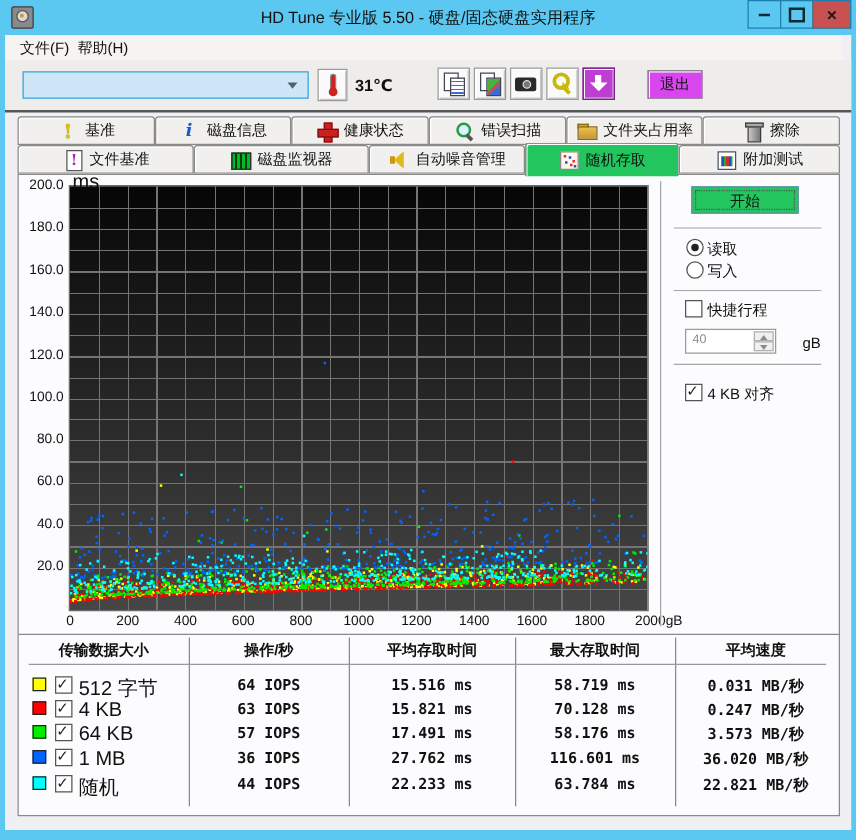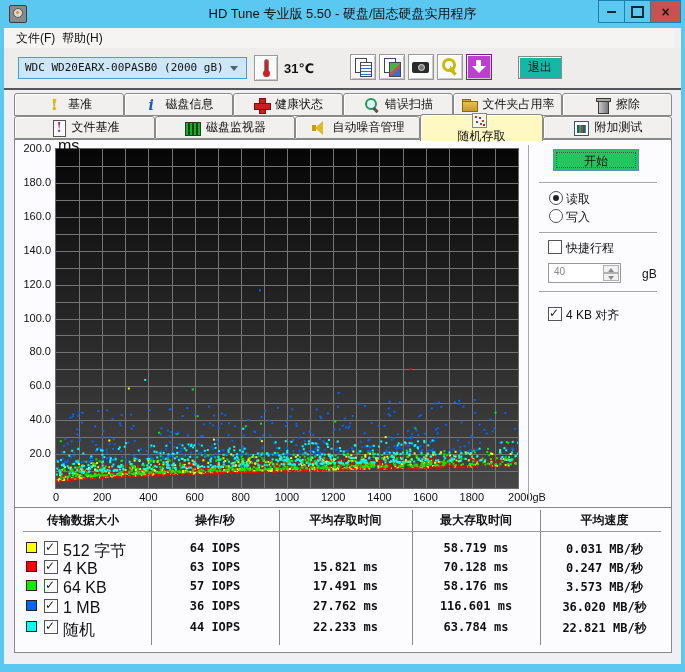--- a/index.html
+++ b/index.html
@@ -37,27 +37,27 @@
   .i-copytext::after{content:"";position:absolute;left:9px;top:7px;width:10px;height:13px;border:1px solid #445;background:repeating-linear-gradient(#fff 0 2px,#3a6cd8 2px 3px);}
   .i-copyimg::before{content:"";position:absolute;left:4px;top:3px;width:10px;height:13px;background:#fff;border:1px solid #445;}
   .i-copyimg::after{content:"";position:absolute;left:9px;top:7px;width:10px;height:13px;border:1px solid #445;background:linear-gradient(135deg,#47b347 0 45%,#c8504a 45% 65%,#3a6cd8 65%);}
   .i-camera::before{content:"";position:absolute;left:3px;top:7px;width:17px;height:11px;background:#2a2a2a;border-radius:2px;}
   .i-camera::after{content:"";position:absolute;left:9px;top:9px;width:5px;height:5px;border-radius:50%;background:#777;border:1px solid #ddd;}
   .i-keys::before{content:"";position:absolute;left:4px;top:3px;width:8px;height:8px;border:3px solid #c9b70a;border-radius:50%;}
   .i-keys::after{content:"";position:absolute;left:13px;top:12px;width:3px;height:9px;background:#c9b70a;transform:rotate(-45deg);box-shadow:2px -2px 0 -1px #c9b70a;}
   .tbtn.update{background:#bf3ed2;border:1px solid #7a1f8a;}
   .i-update::before{content:"";position:absolute;left:9px;top:5px;width:5px;height:7px;background:#fff;}
   .i-update::after{content:"";position:absolute;left:5px;top:11px;width:0;height:0;border:7px solid transparent;border-top:7px solid #fff;border-bottom:none;}
-  .exitbtn{position:absolute;left:514px;top:8px;width:44px;height:23px;background:#14b8a6;border:1px solid #8a8a8a;box-shadow:inset 1px 1px 0 #fff;font-size:12px;color:#111;text-align:center;line-height:21px;cursor:pointer;box-sizing:border-box;}
+  .exitbtn{position:absolute;left:514px;top:8px;width:44px;height:23px;background:#d946ef;border:1px solid #8a8a8a;box-shadow:inset 1px 1px 0 #fff;font-size:12px;color:#111;text-align:center;line-height:21px;cursor:pointer;box-sizing:border-box;}
   .tbsep{position:absolute;left:0;top:60px;width:677px;height:2px;background:#565656;}
   
   .tab{position:absolute;height:23px;background:#f1f0ee;border:1px solid #8a8a8a;border-radius:3px 3px 0 0;box-sizing:border-box;box-shadow:inset 1px 1px 0 #fff;display:flex;align-items:center;justify-content:center;font-size:12px;color:#111;cursor:pointer;z-index:1;}
   .tab.row1{top:65px;}
   .tab.row2{top:88px;}
-  .tab.active{top:86px;height:27px;background:#fef9c3;border-bottom:none;z-index:6;font-weight:normal;flex-direction:column;}
+  .tab.active{top:86px;height:27px;background:#22c55e;border-bottom:none;z-index:6;font-weight:normal;}
   .tico{position:relative;width:17px;height:16px;margin-right:5px;flex:0 0 auto;}
   .i-bench::before{content:"!";position:absolute;left:5px;top:0;font:bold 15px/16px "DejaVu Serif",serif;color:#e0c000;text-shadow:0 0 1px #8a7a00;}
   .i-info::before{content:"i";position:absolute;left:5px;top:0;font:italic bold 14px/16px "DejaVu Serif",serif;color:#1558c8;}
   .i-health::before{content:"";position:absolute;left:6px;top:1px;width:5px;height:14px;background:#cc2020;border:1px solid #7a1010;}
   .i-health::after{content:"";position:absolute;left:1px;top:6px;width:15px;height:5px;background:#cc2020;border:1px solid #7a1010;}
   .i-scan::before{content:"";position:absolute;left:2px;top:1px;width:8px;height:8px;border:2px solid #2a9a4a;border-radius:50%;background:#d8f4ff;}
   .i-scan::after{content:"";position:absolute;left:11px;top:10px;width:3px;height:6px;background:#555;transform:rotate(-45deg);}
   .i-folder::before{content:"";position:absolute;left:1px;top:2px;width:7px;height:3px;background:#d8a832;border:1px solid #8a6a10;border-bottom:none;}
   .i-folder::after{content:"";position:absolute;left:1px;top:4px;width:14px;height:9px;background:linear-gradient(#e8c050,#c89830);border:1px solid #8a6a10;}
   .i-erase::before{content:"";position:absolute;left:4px;top:4px;width:9px;height:11px;background:linear-gradient(90deg,#c8c8c8,#787878);border:1px solid #3a3a3a;}
@@ -128,21 +128,20 @@
 
   <div class="client">
 
     <div class="menubar">
       <span class="menuitem" style="left:6px;">文件(F)</span>
       <span class="menuitem" style="left:52px;">帮助(H)</span>
     </div>
 
     <div class="toolbar">
       <div class="drive">
-        <span class="txt">WDC WD20EARX-00PASB0  (2000 gB)</span>
         <span class="arr"></span>
       </div>
       <div class="tbtn thermo"></div>
       <span class="temptxt">31℃</span>
       <div class="tbtn" style="left:346px;">
           <span class="ic i-copytext"></span>
         </div>
       <div class="tbtn" style="left:375px;">
           <span class="ic i-copyimg"></span>
         </div>
@@ -2715,20 +2714,21 @@
         <span class="hc c4">最大存取时间</span>
         <span class="hc c5">平均速度</span>
       </div>
       <div class="headline"></div>
 
       <div class="trow" style="top:399px;">
         <span class="swatch" style="background: rgb(255, 255, 0);"></span>
         <span class="cb on"></span>
         <span class="lbl">512 字节</span>
         <span class="cellv c2">64 IOPS</span>
+        <span class="cellv c3">15.516 ms</span>
         <span class="cellv c4">58.719 ms</span>
         <span class="cellv c5">0.031 MB/秒</span>
       </div>
       <div class="trow" style="top:418px;">
         <span class="swatch" style="background: rgb(255, 0, 0);"></span>
         <span class="cb on"></span>
         <span class="lbl">4 KB</span>
         <span class="cellv c2">63 IOPS</span>
         <span class="cellv c3">15.821 ms</span>
         <span class="cellv c4">70.128 ms</span>

